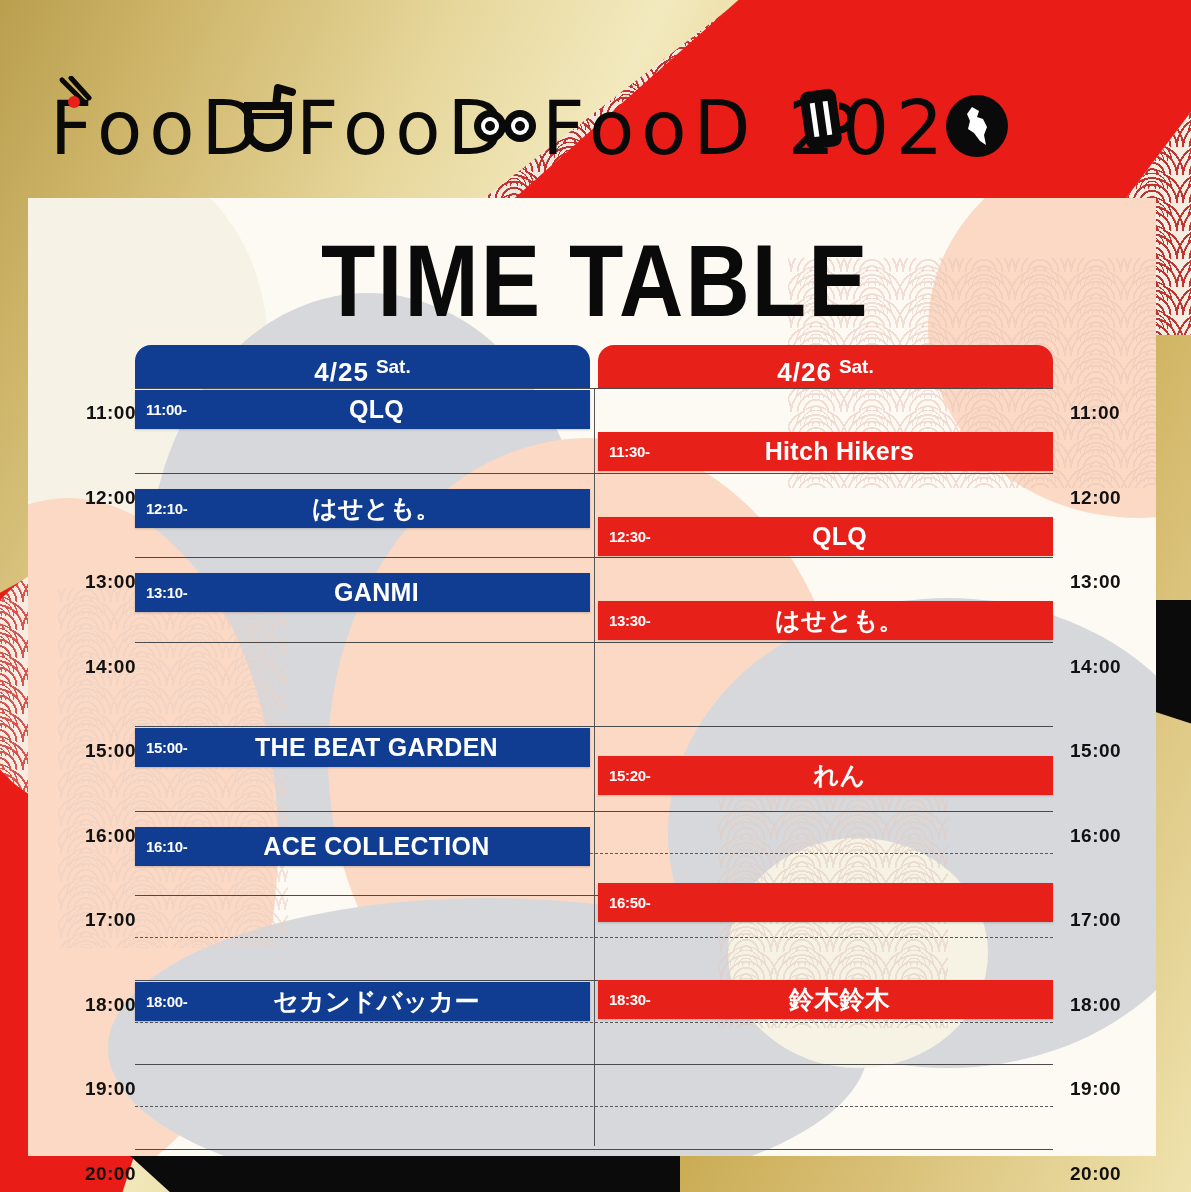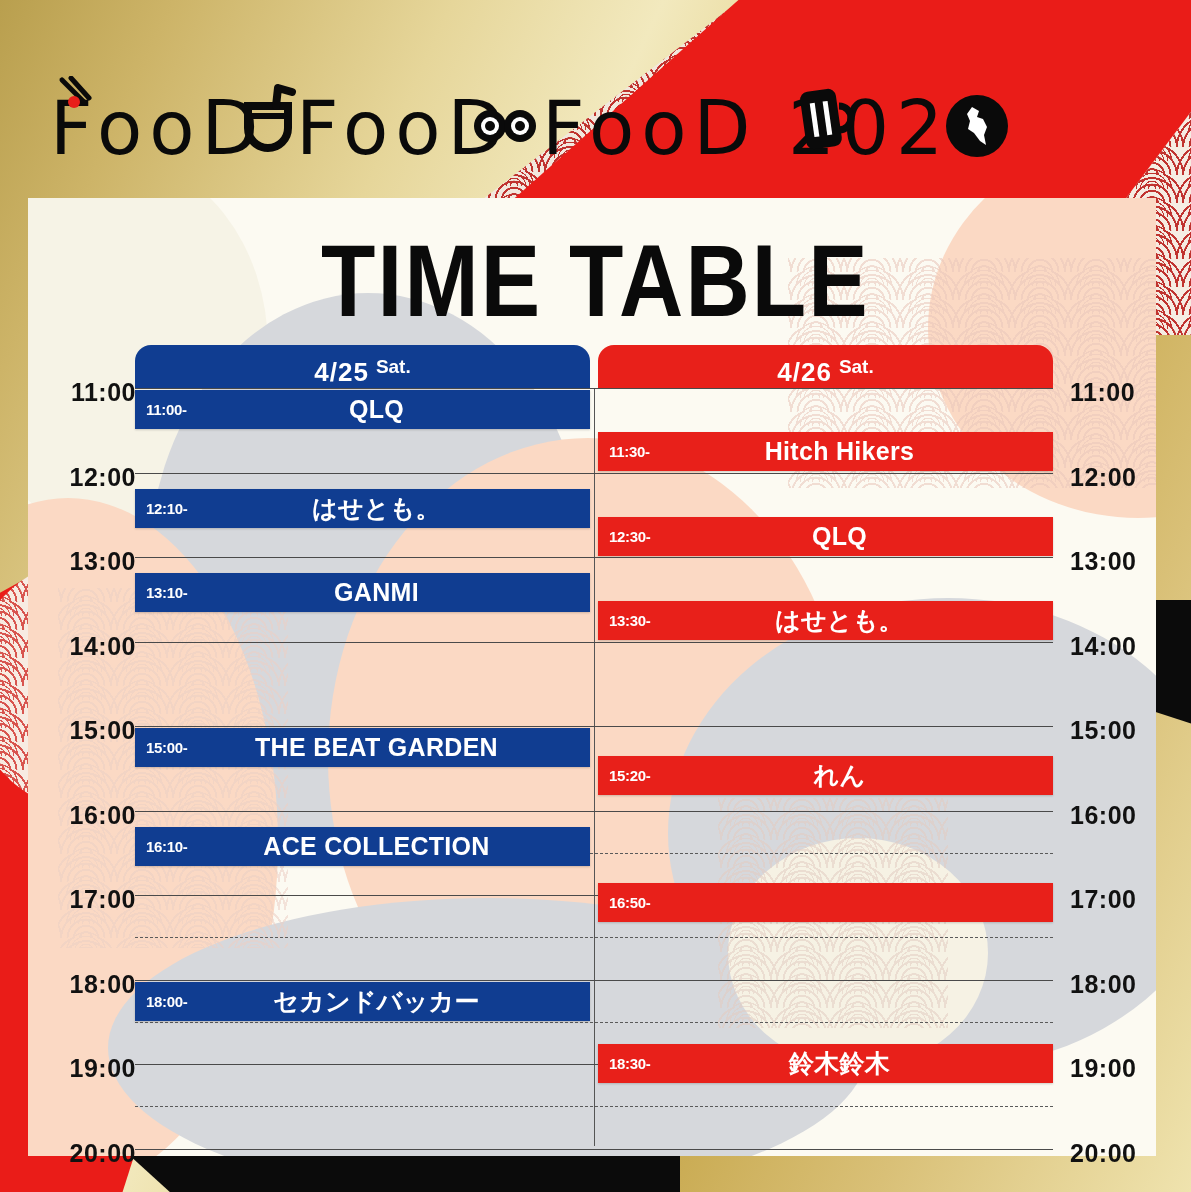--- a/index.html
+++ b/index.html
@@ -184,23 +184,24 @@
   }
   .vline {
     position: absolute;
     left: 594px; top: 388px; width: 0; height: 758px;
     border-left: 1.4px solid #555;
     z-index: 3;
   }
 
   .tlabel {
     position: absolute;
-    font-size: 25px; font-weight: bold; color: #111;
+    font-size: 19px; font-weight: bold; color: #111;
     letter-spacing: .5px;
     z-index: 5;
+    margin-top: 24px;
   }
   .tlabel-l { left: 66px; width: 70px; text-align: right; }
   .tlabel-r { left: 1070px; width: 70px; text-align: left; }
 
   
   .act {
     position: absolute;
     height: 39px;
     width: 455px;
     display: flex; align-items: center;
@@ -365,19 +366,19 @@
         <span class="t">13:30-</span>
         <span class="n jp">はせとも。</span>
       </div>
       <div class="act act-sun" style="left: 598px; top: 756.167px;">
         <span class="t">15:20-</span>
         <span class="n jp">れん</span>
       </div>
       <div class="act act-sun" style="left: 598px; top: 882.917px;">
         <span class="t">16:50-</span>
       </div>
-      <div class="act act-sun" style="left: 598px; top: 1044px;">
+      <div class="act act-sun" style="left: 598px; top: 980px;">
         <span class="t">18:30-</span>
         <span class="n jp">鈴木鈴木</span>
       </div>
     </div>
 
 </div>
 
 </body></html>

